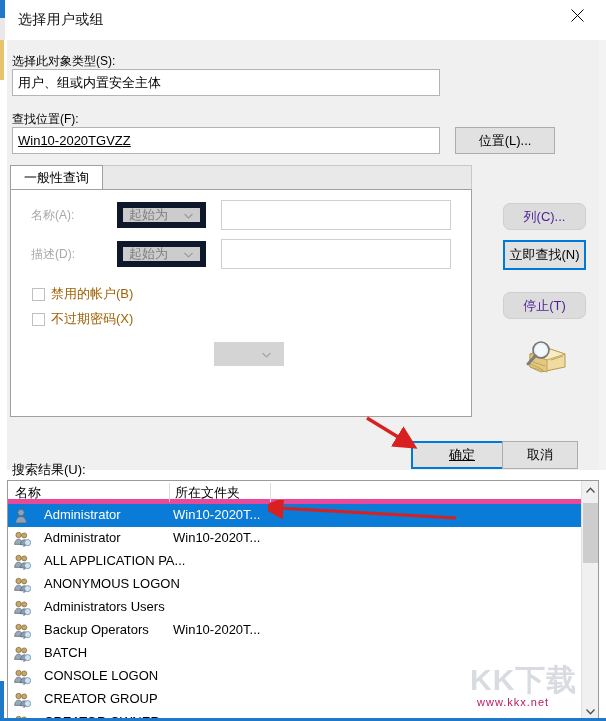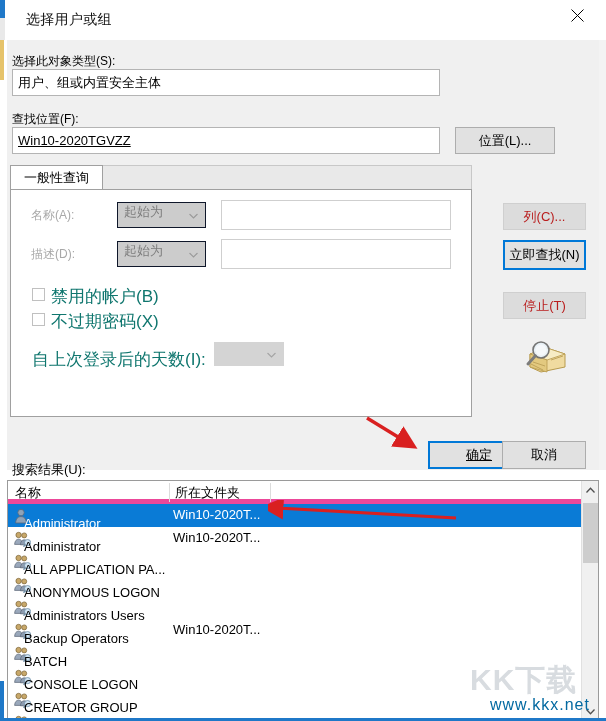--- a/index.html
+++ b/index.html
@@ -13,100 +13,100 @@
 
   
   .edge-left-blue{position:absolute;left:0;top:0;width:5px;height:18px;background:#1f78c8;}
   .edge-left-gray{position:absolute;left:0;top:18px;width:7px;height:22px;background:#e9e9e9;}
   .edge-left-yel{position:absolute;left:0;top:40px;width:4px;height:40px;background:#e6c36a;}
   .edge-left-white{position:absolute;left:0;top:80px;width:7px;height:390px;background:#ffffff;border-right:1px solid #cfcfcf;}
   .edge-right-strip{position:absolute;right:0;top:0;width:7px;height:470px;background:#f3f3f3;border-left:1px solid #d8d8d8;}
 
   
   .titlebar{position:absolute;left:5px;top:0;width:601px;height:40px;background:#ffffff;}
-  .title-text{position:absolute;left:21px;top:11px;font-size:14px;color:#111;letter-spacing:.3px;}
+  .title-text{position:absolute;left:13px;top:11px;font-size:14px;color:#111;letter-spacing:.3px;}
   .close-btn{position:absolute;right:6px;top:0;width:46px;height:31px;display:flex;align-items:center;justify-content:center;cursor:default;}
   .close-btn svg{display:block;}
 
   
   .dlgbody{position:absolute;left:7px;top:40px;width:592px;height:430px;background:#f0f0f0;}
 
   .lbl{position:absolute;font-size:12px;color:#000;white-space:nowrap;}
 
   .txtbox{
     position:absolute;background:#fff;border:1px solid #b4b4b4;
     font-size:13px;color:#000;box-sizing:border-box;
     display:flex;align-items:center;padding:0 5px;
   }
 
   .btn{
     position:absolute;box-sizing:border-box;
     background:#e1e1e1;border:1px solid #adadad;
     font-size:13px;color:#000;display:flex;align-items:center;justify-content:center;
     cursor:default;white-space:nowrap;
   }
-  .btn.disabled{color:#b91c1c;background:#dcdcdc;border-color:#cfcfcf;}
+  .btn.disabled{color:#4c1d95;background:#dcdcdc;border-color:#cfcfcf;border-radius:7px;}
   .btn.focus-ring{
     background:#e1e1e1;border:2px solid #0078d7;
   }
 
   
   .tabstrip{position:absolute;left:10px;top:165px;width:462px;height:24px;}
   .tab-active{
     position:absolute;left:0;top:0;height:25px;padding:0 13px;
     background:#ffffff;border:1px solid #a0a0a0;border-bottom:none;
     display:flex;align-items:center;font-size:13px;box-sizing:border-box;
   }
   .tab-rest{position:absolute;left:0;top:0;width:462px;height:25px;background:#e9e9e9;border:1px solid #c8c8c8;border-bottom:none;box-sizing:border-box;}
   .tabpanel{
     position:absolute;left:10px;top:189px;width:462px;height:228px;
     background:#ffffff;border:1px solid #a0a0a0;box-sizing:border-box;padding-left:33px;
   }
 
   .combo{
-    position:absolute;box-sizing:border-box;background:#cccccc;border:1px solid #0f172a;
-    font-size:13px;color:#7d7d7d;display:flex;padding:0 6px;
+    position:absolute;box-sizing:border-box;background:#cccccc;border:6px solid #0f172a;
+    font-size:13px;color:#7d7d7d;display:flex;align-items:center;padding:0 6px;
   }
   .combo .caret{position:absolute;right:7px;top:50%;transform:translateY(-50%);}
   .inp-dis{position:absolute;box-sizing:border-box;background:#ffffff;border:1px solid #cfcfcf;}
 
   .chk{position:absolute;width:13px;height:13px;box-sizing:border-box;border:1px solid #c0c0c0;background:#fff;}
-  .chk-lbl{position:absolute;font-size:17px;color:#0f766e;white-space:nowrap;text-align:center;}
+  .chk-lbl{position:absolute;font-size:13px;color:#a16207;white-space:nowrap;text-align:center;}
 
   .magnifier{position:absolute;left:521px;top:336px;width:46px;height:42px;}
 
   
   .results-label{position:absolute;left:12px;top:461px;font-size:13px;color:#000;}
   .listwrap{position:absolute;left:7px;top:480px;width:592px;height:241px;background:#fff;border:1px solid #9a9a9a;box-sizing:border-box;}
   .colhdr{position:absolute;left:0;top:0;width:100%;height:23px;background:#fff;border-bottom:5px solid #ec4899;box-sizing:border-box;}
   .colhdr .c{position:absolute;top:3px;font-size:13px;color:#000;white-space:nowrap;}
   .colhdr .sep{position:absolute;top:2px;width:1px;height:19px;background:#dcdcdc;}
   .rows{position:absolute;left:0;top:23px;width:100%;}
   .row{position:relative;height:23px;}
-  .row .nm{position:absolute;left:16px;top:3px;font-size:13px;white-space:nowrap;margin-top:9px;}
+  .row .nm{position:absolute;left:36px;top:3px;font-size:13px;white-space:nowrap;}
   .row .fd{position:absolute;left:165px;top:3px;font-size:13px;white-space:nowrap;}
   .row.sel{background:#0a7bd6;}
   .row.sel .nm,.row.sel .fd{color:#fff;}
   .row .hl{position:absolute;left:24px;top:0;width:239px;height:23px;background:#0a7bd6;}
   .row .ic{position:absolute;left:6px;top:4px;width:17px;height:16px;}
 
   
   .sb{position:absolute;right:0;top:0;width:17px;height:239px;background:#f0f0f0;border-left:1px solid #e0e0e0;box-sizing:border-box;}
   .sb .arrow{position:absolute;left:0;width:17px;height:17px;display:flex;align-items:center;justify-content:center;}
   .sb .up{top:0;}
   .sb .dn{bottom:0;}
   .sb .thumb{position:absolute;left:1px;top:22px;width:15px;height:60px;background:#cdcdcd;}
 
   
   .redarrow{position:absolute;pointer-events:none;}
 
   
   .wm{position:absolute;left:470px;top:660px;width:130px;height:58px;pointer-events:none;user-select:none;}
   .wm .big{position:absolute;left:0;top:0;font-size:30px;font-weight:bold;color:#d8dce0;letter-spacing:1px;white-space:nowrap;}
-  .wm .sm{position:absolute;left:20px;top:36px;font-size:16px;color:#0369a1;letter-spacing:1px;white-space:nowrap;}
+  .wm .sm{position:absolute;left:7px;top:36px;font-size:11px;color:#be185d;letter-spacing:1px;white-space:nowrap;}
 
   .bot-blue{position:absolute;left:0;bottom:0;width:606px;height:3px;background:#1f78c8;}
   .bot-blue-l{position:absolute;left:0;bottom:0;width:4px;height:40px;background:#1f78c8;}
 </style>
 </head>
 <body>
 
 <div id="root">
 
   <div class="edge-left-blue"></div>
@@ -163,21 +163,20 @@
       </span>
     </div>
     <div class="inp-dis" style="left:210px;top:49px;width:230px;height:30px;"></div>
 
     <div class="chk" style="left:21px;top:98px;"></div>
     <div class="chk-lbl" style="left:40px;top:95px;">禁用的帐户(B)</div>
 
     <div class="chk" style="left:21px;top:123px;"></div>
     <div class="chk-lbl" style="left:40px;top:120px;">不过期密码(X)</div>
 
-    <div class="chk-lbl" style="left:21px;top:158px;">自上次登录后的天数(I):</div>
     <div class="combo" style="left:203px;top:152px;width:70px;height:24px;background:#d4d4d4;border-color:#d4d4d4;">
       <span></span>
       <span class="caret">
         <svg width="9" height="6" viewBox="0 0 9 6">
             <polyline points="0.5,0.5 4.5,4.5 8.5,0.5" fill="none" stroke="#a4a4a4" stroke-width="1.1"></polyline>
           </svg>
       </span>
     </div>
   </div>
 
@@ -192,22 +191,22 @@
       <polygon points="9,18 26,24 26,36 9,31" fill="#e3c97f" stroke="#b79a4e" stroke-width="0.8"></polygon>
       <line x1="12" y1="26" x2="24" y2="30" stroke="#c0a45c" stroke-width="1"></line>
       <line x1="30" y1="24" x2="42" y2="20" stroke="#c0a45c" stroke-width="1"></line>
       <line x1="10" y1="28" x2="22" y2="34" stroke="#bfa35b" stroke-width="1"></line>
       <circle cx="20" cy="14" r="8" fill="#e8f1f7" stroke="#6f6f6f" stroke-width="1.6" opacity="0.95"></circle>
       <circle cx="20" cy="14" r="5.6" fill="#ffffff" opacity="0.55"></circle>
       <line x1="14.4" y1="19.8" x2="7" y2="28" stroke="#7c7c7c" stroke-width="3" stroke-linecap="round"></line>
     </svg>
   </div>
 
-  <div class="btn focus-ring" style="left:428px;top:441px;width:102px;height:28px;text-decoration:underline;">确定</div>
-  <div class="btn" style="left:502px;top:441px;width:84px;height:28px;">取消</div>
+  <div class="btn focus-ring" style="left:411px;top:441px;width:102px;height:28px;text-decoration:underline;">确定</div>
+  <div class="btn" style="left:502px;top:441px;width:76px;height:28px;">取消</div>
 
   <div class="results-label">搜索结果(U):</div>
 
   <div class="listwrap">
     <div class="colhdr">
       <div class="c" style="left:7px;">名称</div>
       <div class="sep" style="left:161px;"></div>
       <div class="c" style="left:167px;">所在文件夹</div>
       <div class="sep" style="left:262px;"></div>
     </div>

